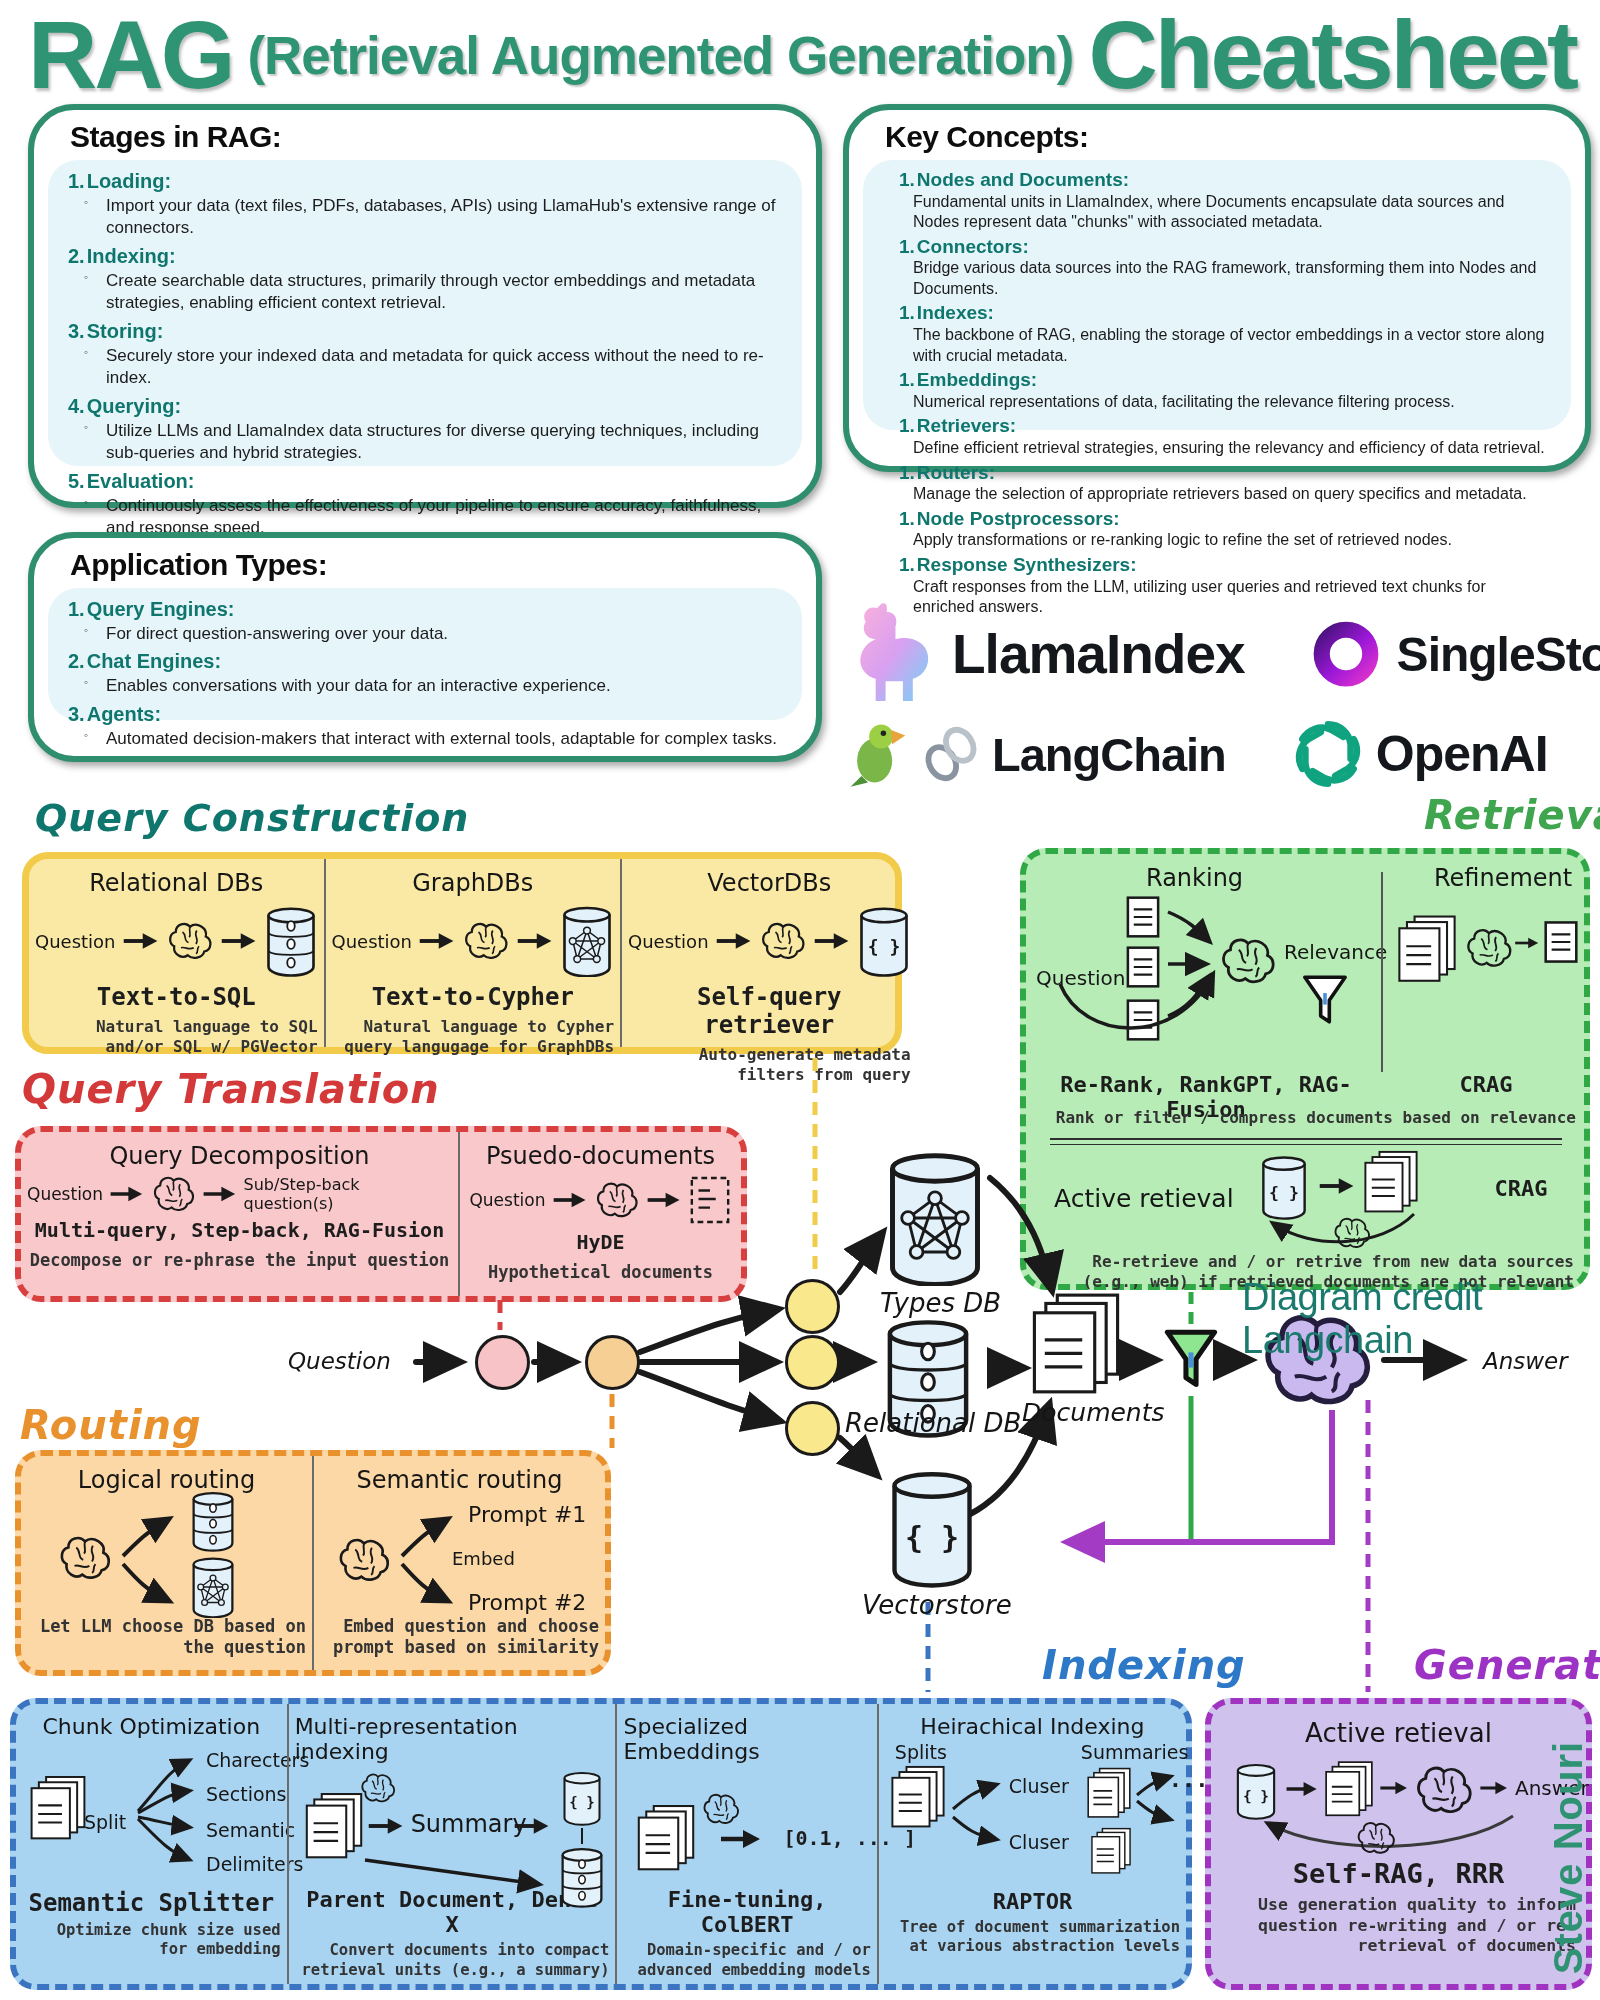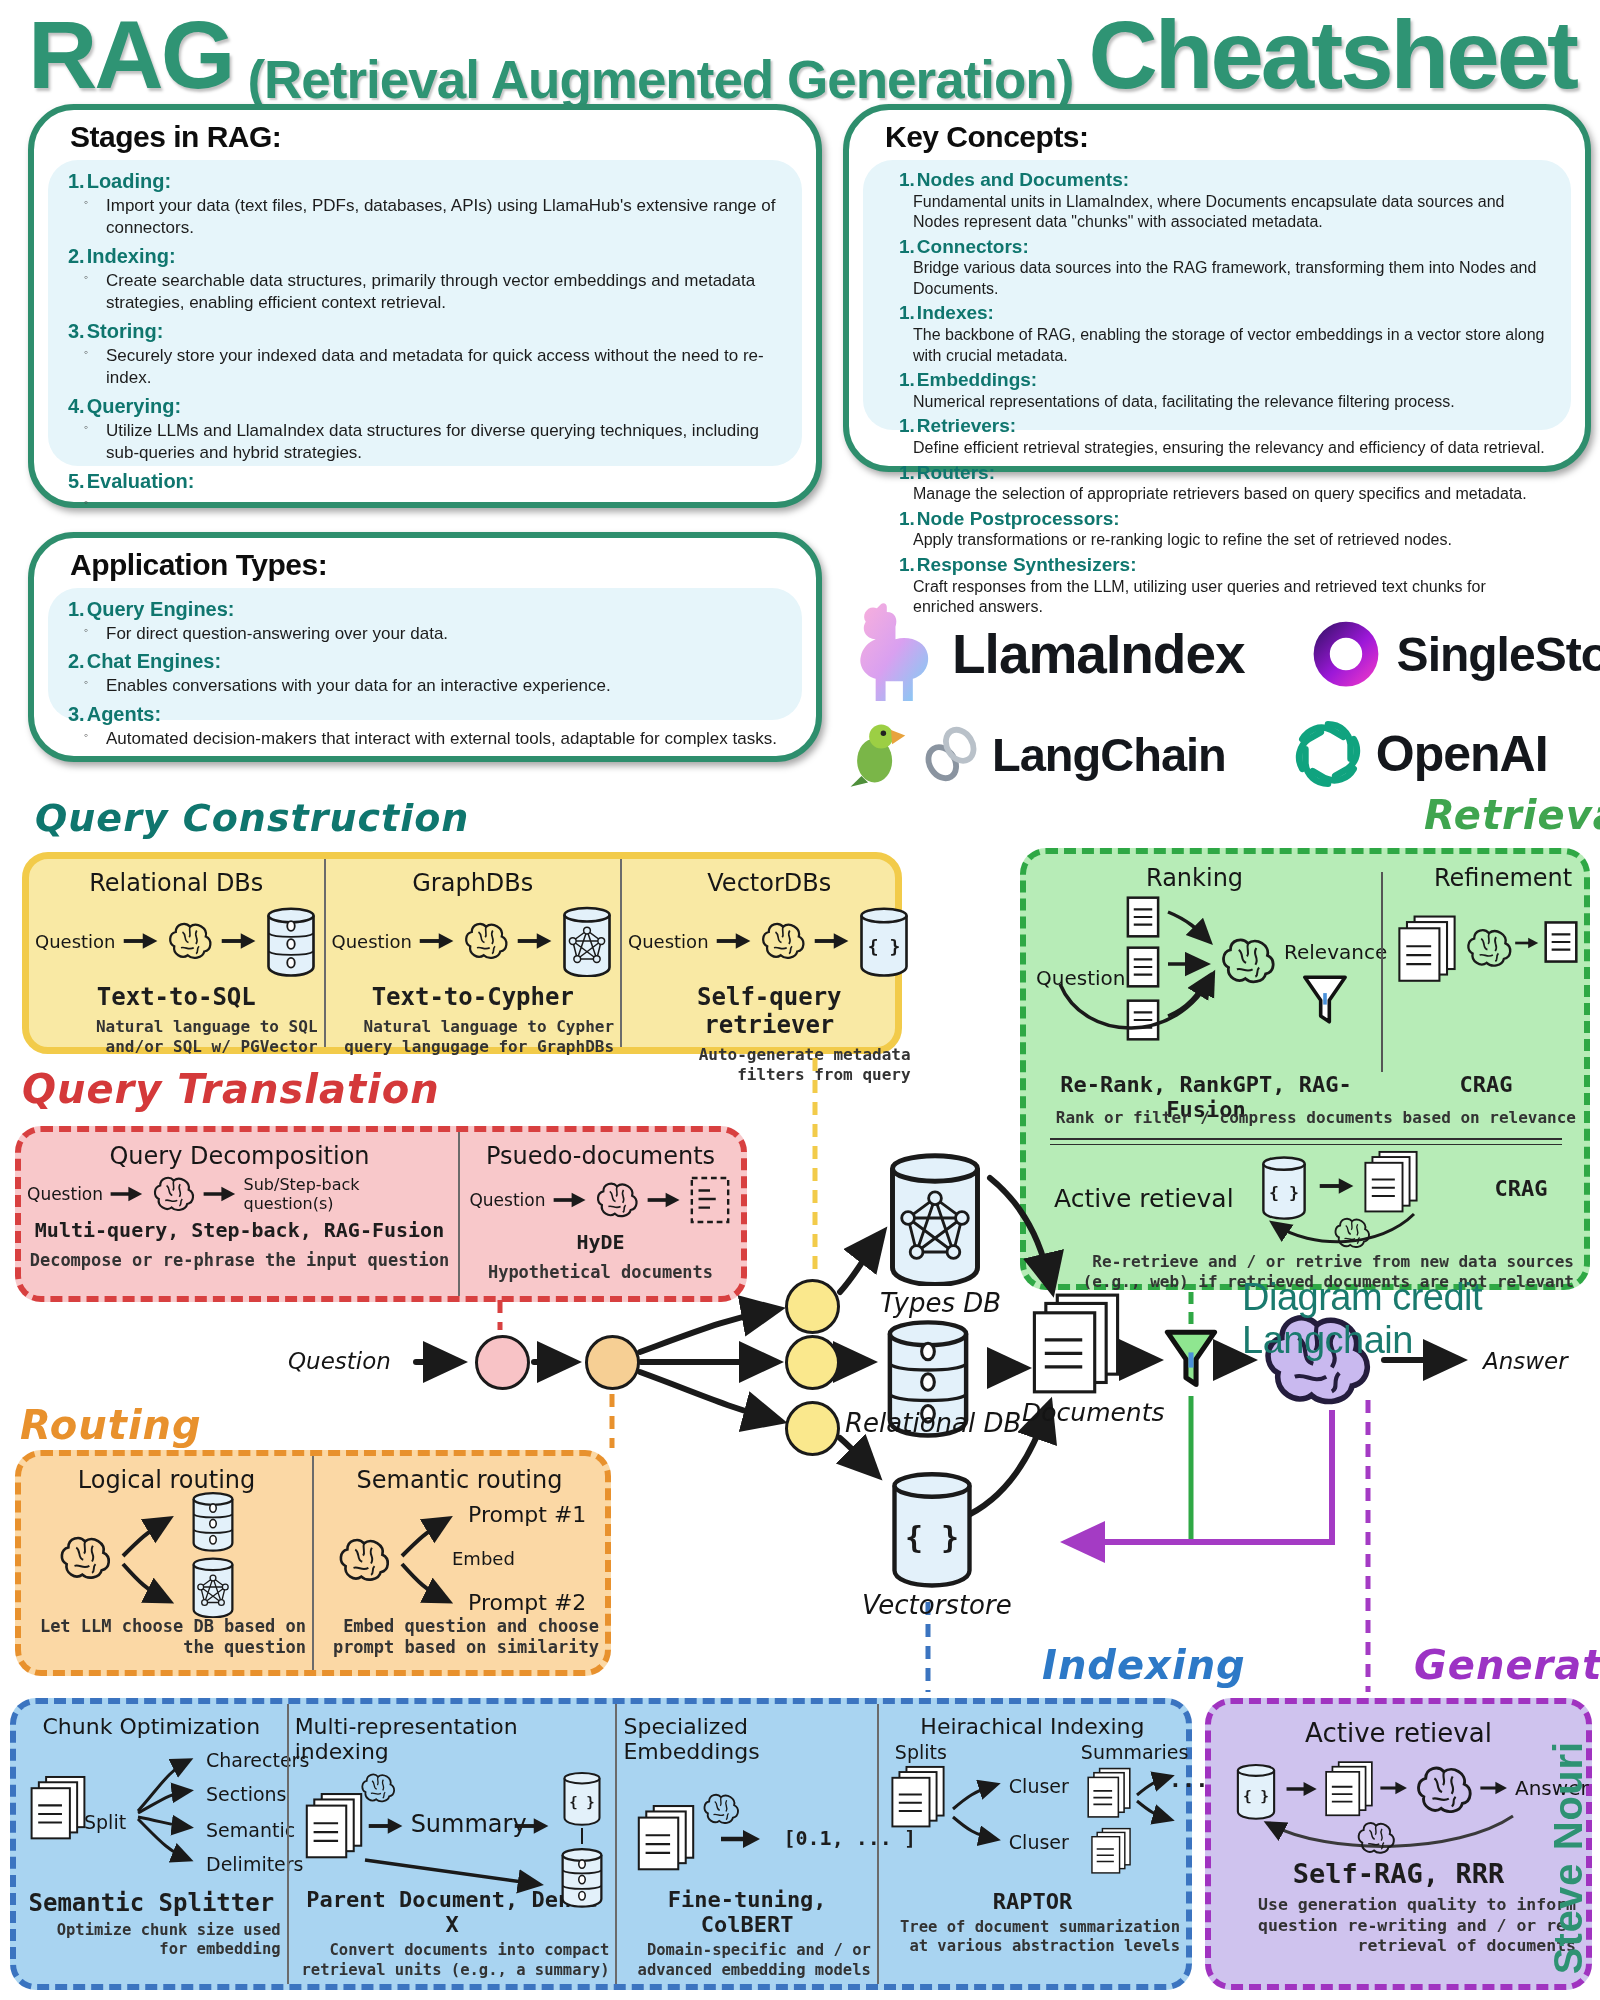--- a/index.html
+++ b/index.html
@@ -2,21 +2,21 @@
 <html><head>
 <meta charset="utf-8">
 <style>
   *{margin:0;padding:0;box-sizing:border-box}
   html,body{width:1600px;height:2000px;overflow:hidden}
   body{font-family:"Liberation Sans","DejaVu Sans",sans-serif;background:#fff;color:#111}
   .page{position:relative;width:1600px;height:2000px;background:#fff}
   .abs{position:absolute}
 
   
-  .titlebar{position:absolute;left:28px;top:0;width:1548px;display:flex;align-items:flex-end;justify-content:space-between;color:#2f9474;white-space:nowrap}
+  .titlebar{position:absolute;left:28px;top:0;width:1548px;display:flex;align-items:center;justify-content:space-between;color:#2f9474;white-space:nowrap}
   .t-big{font-size:96px;font-weight:700;letter-spacing:-3px;text-shadow:2px 3px 3px rgba(0,0,0,.25)}
   .t-mid{font-size:53px;font-weight:700;letter-spacing:-1px;text-shadow:2px 2px 2px rgba(0,0,0,.22)}
 
   
   .gbox{position:absolute;background:#fff;border:6px solid #2e8e6d;border-radius:46px;box-shadow:3px 4px 7px rgba(0,0,0,.35);padding:6px 14px 28px}
   .gbox h2{font-size:30px;font-weight:700;color:#0d0d0d;margin:4px 0 6px 22px;letter-spacing:-.5px}
   .inner{background:#e6f5fa;border-radius:30px;padding:8px 20px 10px;height:calc(100% - 52px)}
   .it .tm{font-weight:700;font-size:20px;color:#0f766e;line-height:1.3}
   .it .tm .num{margin-right:2px}
   .it .ds{font-size:17px;color:#1c1c1c;line-height:1.32;padding-left:38px;position:relative;margin:1px 0 3px}
@@ -210,21 +210,21 @@
       <div class="it">
           <div class="tm"><span class="num">3.</span><span>Storing:</span></div>
           <div class="ds"><span class="b">◦</span><span>Securely store your indexed data and metadata for quick access without the need to re-index.</span></div>
         </div>
       <div class="it">
           <div class="tm"><span class="num">4.</span><span>Querying:</span></div>
           <div class="ds"><span class="b">◦</span><span>Utilize LLMs and LlamaIndex data structures for diverse querying techniques, including sub-queries and hybrid strategies.</span></div>
         </div>
       <div class="it">
           <div class="tm"><span class="num">5.</span><span>Evaluation:</span></div>
-          <div class="ds"><span class="b">◦</span></div>
+          <div class="ds"><span class="b">◦</span><span>Continuously assess the effectiveness of your pipeline to ensure accuracy, faithfulness, and response speed.</span></div>
         </div>
     </div>
   </div>
 
   <div class="gbox kc" style="left:843px;top:104px;width:748px;height:368px">
     <h2>Key Concepts:</h2>
     <div class="inner">
       <div class="it">
           <div class="tm"><span class="num">1.</span><span>Nodes and Documents:</span></div>
           <div class="ds">Fundamental units in LlamaIndex, where Documents encapsulate data sources and Nodes represent data "chunks" with associated metadata.</div>

